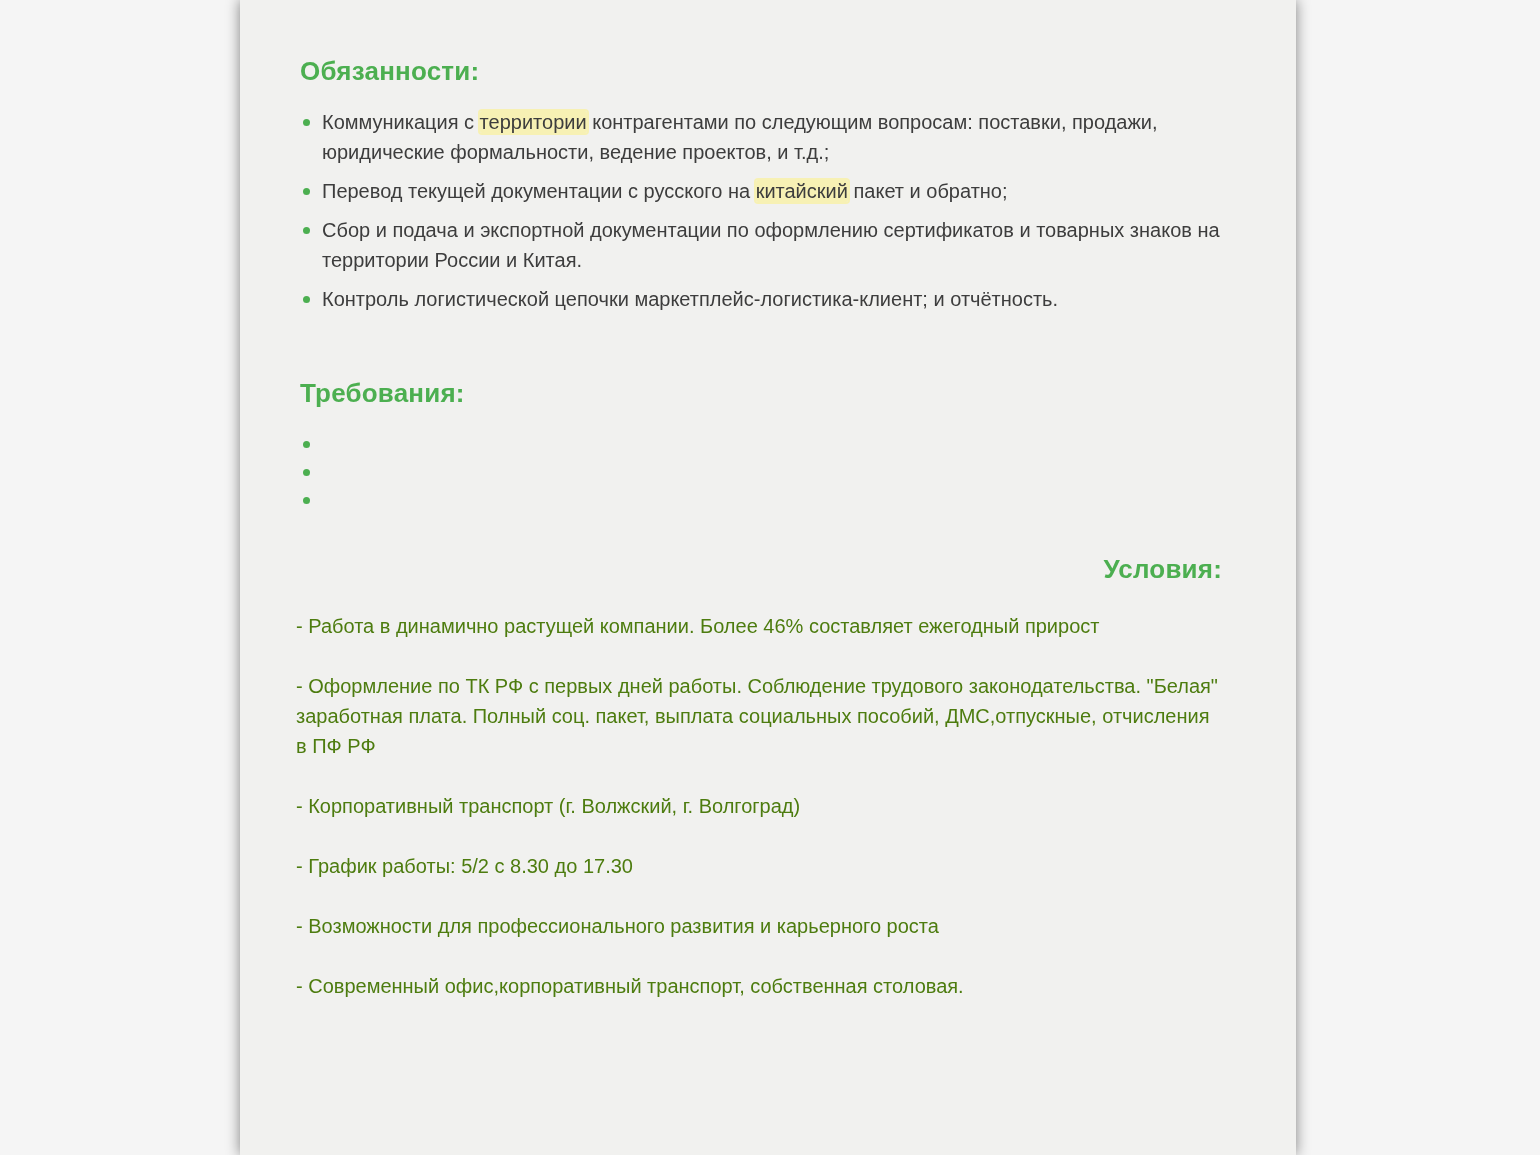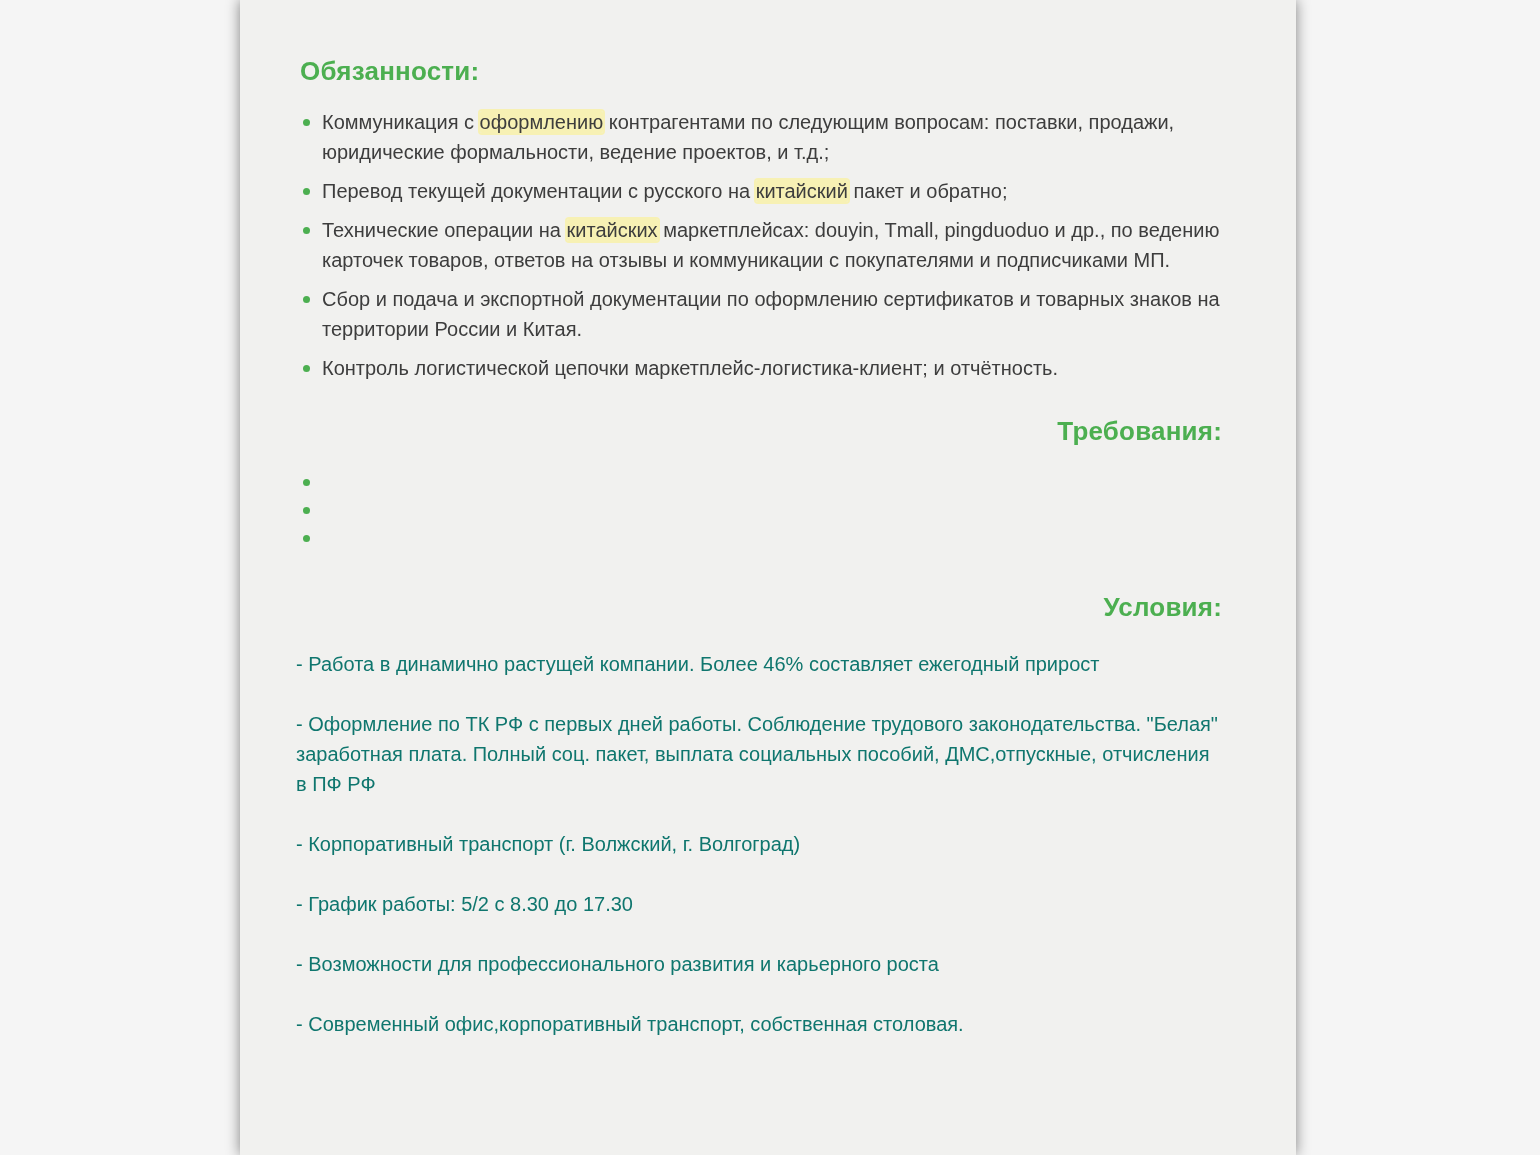--- a/index.html
+++ b/index.html
@@ -26,21 +26,21 @@
     background: #f1f1ef;
     box-shadow: 0 0 13px rgba(0,0,0,0.48);
   }
   h2.sec-title {
     color: #4caf50;
     font-size: 26px;
     font-weight: bold;
     margin: 0 0 20px 4px;
     letter-spacing: 0.2px;
   }
-  section.block-requirements h2.sec-title { margin-top: 33px; text-align: right; }
+  section.block-requirements h2.sec-title { margin-top: 64px; }
   section.block-conditions  h2.sec-title { margin-top: 50px; margin-bottom: 26px; text-align: right; }
   ul.vac-list {
     list-style: none;
     margin: 0 0 0 4px;
     padding: 0;
   }
   ul.vac-list li {
     display: flex;
     align-items: flex-start;
     font-size: 20px;
@@ -58,45 +58,41 @@
   }
   .txt { max-width: 898px; }
   .hl {
     background: #f7f1b4;
     border-radius: 2px;
     box-shadow: 0 0 0 2px #f7f1b4;
   }
   p.cond {
     font-size: 20px;
     line-height: 30px;
-    color: #0f766e;
+    color: #4d7c0f;
     margin: 0 0 30px 0;
     max-width: 926px;
   }
 </style>
 </head>
 <body>
 
 <div class="stage">
   <div class="sheet">
 
     <section class="block-duties">
       <h2 class="sec-title">Обязанности:</h2>
       <ul class="vac-list">
         <li>
           <span class="dot"></span>
-          <span class="txt"><span>Коммуникация с </span><span class="hl">оформлению</span><span> контрагентами по следующим вопросам: поставки, продажи, юридические формальности, ведение проектов, и т.д.;</span></span>
+          <span class="txt"><span>Коммуникация с </span><span class="hl">территории</span><span> контрагентами по следующим вопросам: поставки, продажи, юридические формальности, ведение проектов, и т.д.;</span></span>
         </li>
         <li>
           <span class="dot"></span>
           <span class="txt"><span>Перевод текущей документации с русского на </span><span class="hl">китайский</span><span> пакет и обратно;</span></span>
-        </li>
-        <li>
-          <span class="dot"></span>
-          <span class="txt"><span>Технические операции на </span><span class="hl">китайских</span><span> маркетплейсах: douyin, Tmall, pingduoduo и др., по ведению карточек товаров, ответов на отзывы и коммуникации с покупателями и подписчиками МП.</span></span>
         </li>
         <li>
           <span class="dot"></span>
           <span class="txt"><span>Сбор и подача и экспортной документации по оформлению сертификатов и товарных знаков на территории России и Китая.</span></span>
         </li>
         <li>
           <span class="dot"></span>
           <span class="txt"><span>Контроль логистической цепочки маркетплейс-логистика-клиент; и отчётность.</span></span>
         </li>
       </ul>

